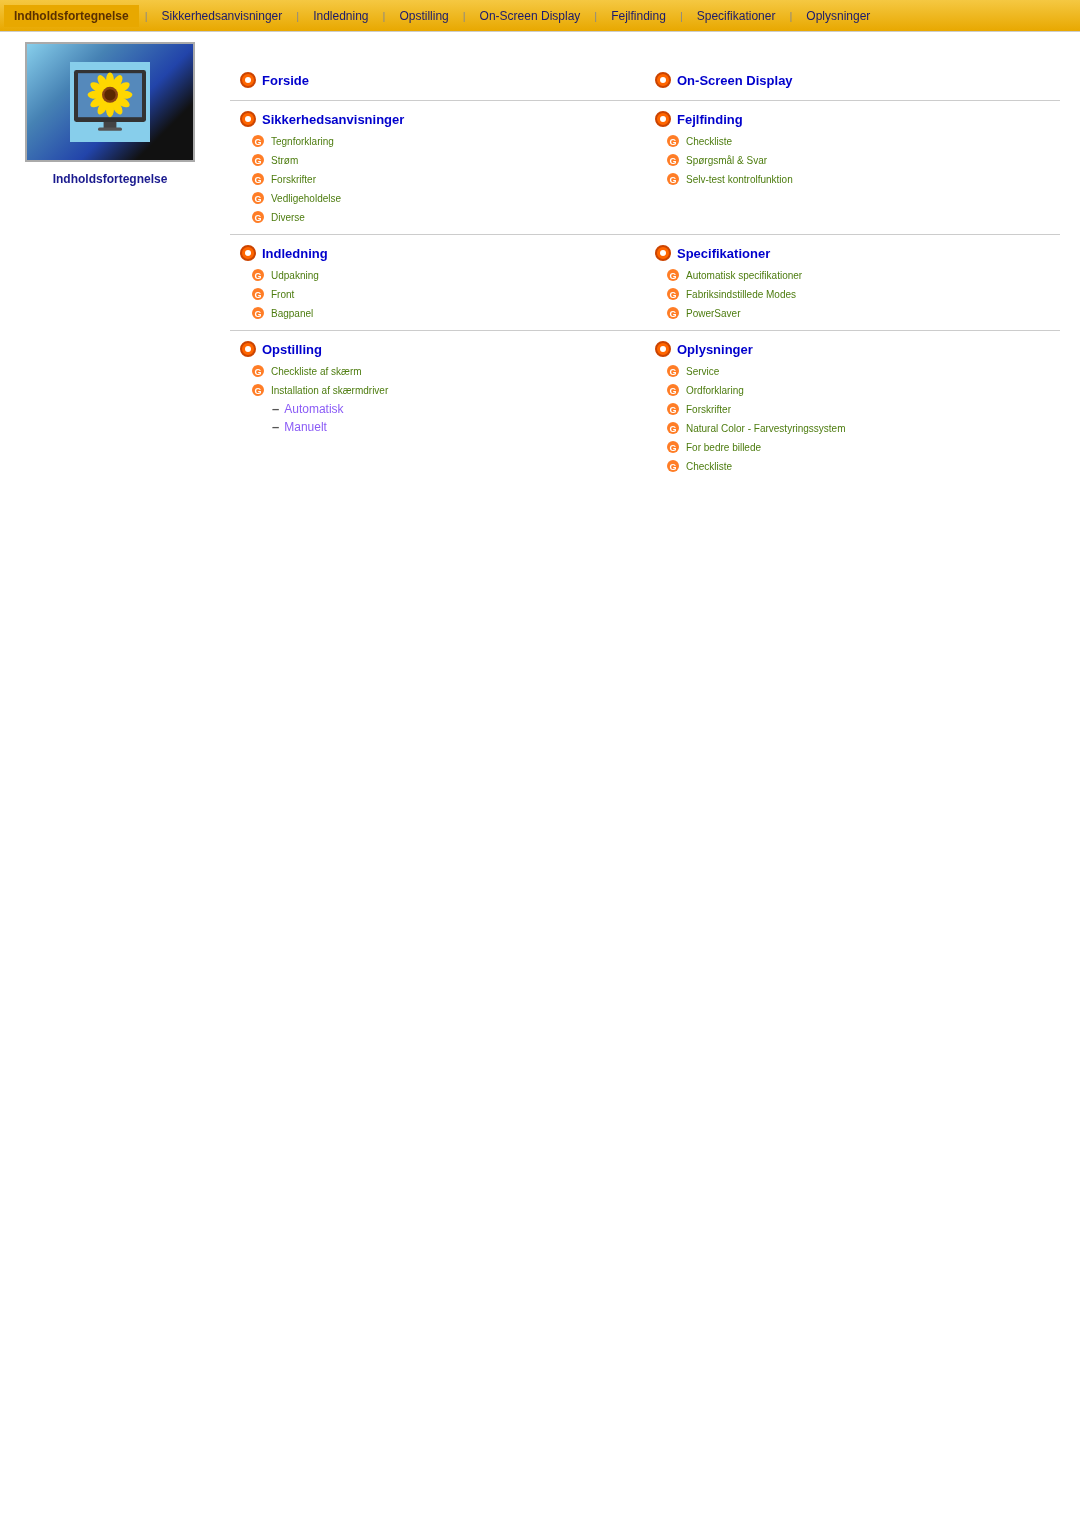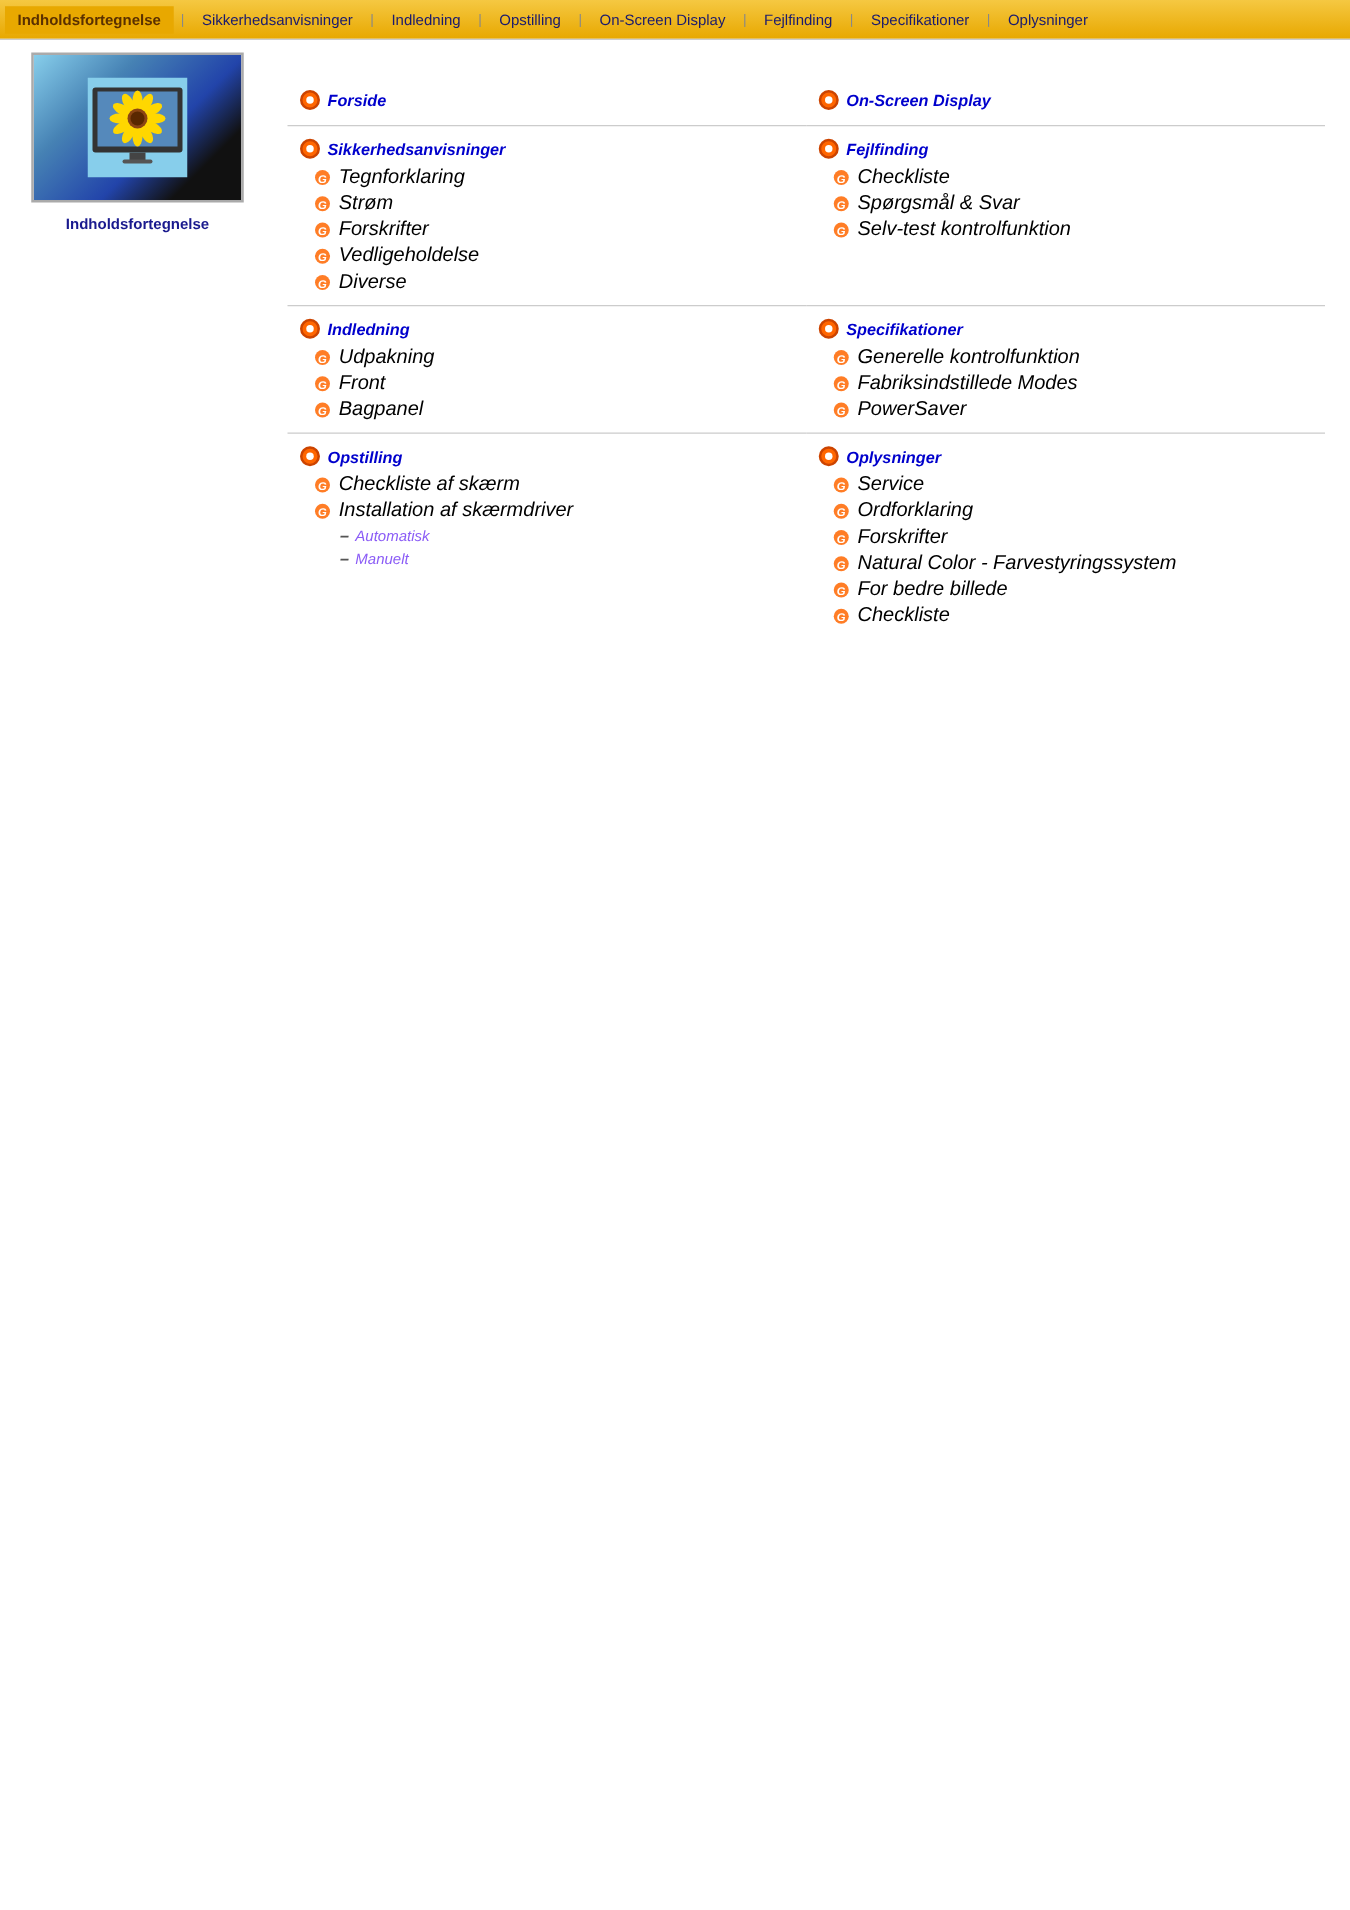--- a/index.html
+++ b/index.html
@@ -88,21 +88,20 @@
 
     
     .toc-table {
       width: 100%;
       border-collapse: collapse;
     }
     .toc-table td {
       vertical-align: top;
       padding: 6px 10px;
       width: 50%;
-      font-style: italic;
     }
     .toc-table tr.separator td {
       border-top: 1px solid #ccc;
     }
 
     
     .section-header {
       display: flex;
       align-items: center;
       gap: 6px;
@@ -150,23 +149,23 @@
       flex-shrink: 0;
       display: inline-flex;
       align-items: center;
       justify-content: center;
     }
     .sub-item .g-icon svg {
       width: 14px;
       height: 14px;
     }
     .sub-item a {
-      color: #000000;
+      color: #4d7c0f;
       text-decoration: none;
-      font-size: 16px;
+      font-size: 10px;
     }
 
     
     .dash-item {
       display: flex;
       align-items: center;
       gap: 5px;
       margin-bottom: 3px;
       margin-left: 22px;
     }
@@ -392,21 +391,21 @@
               <a>Specifikationer</a>
             </div>
             <div class="sub-items">
               <div class="sub-item">
                 <span class="g-icon">
                   <svg viewBox="0 0 14 14" fill="none" xmlns="http://www.w3.org/2000/svg">
                     <circle cx="7" cy="7" r="6" fill="#ff6600" opacity="0.85"></circle>
                     <text x="7" y="11" text-anchor="middle" font-size="9" fill="white" font-family="Arial" font-weight="bold">G</text>
                   </svg>
                 </span>
-                <a>Generelle kontrolfunktion</a>
+                <a>Automatisk specifikationer</a>
               </div>
               <div class="sub-item">
                 <span class="g-icon">
                   <svg viewBox="0 0 14 14" fill="none" xmlns="http://www.w3.org/2000/svg">
                     <circle cx="7" cy="7" r="6" fill="#ff6600" opacity="0.85"></circle>
                     <text x="7" y="11" text-anchor="middle" font-size="9" fill="white" font-family="Arial" font-weight="bold">G</text>
                   </svg>
                 </span>
                 <a>Fabriksindstillede Modes</a>
               </div>

